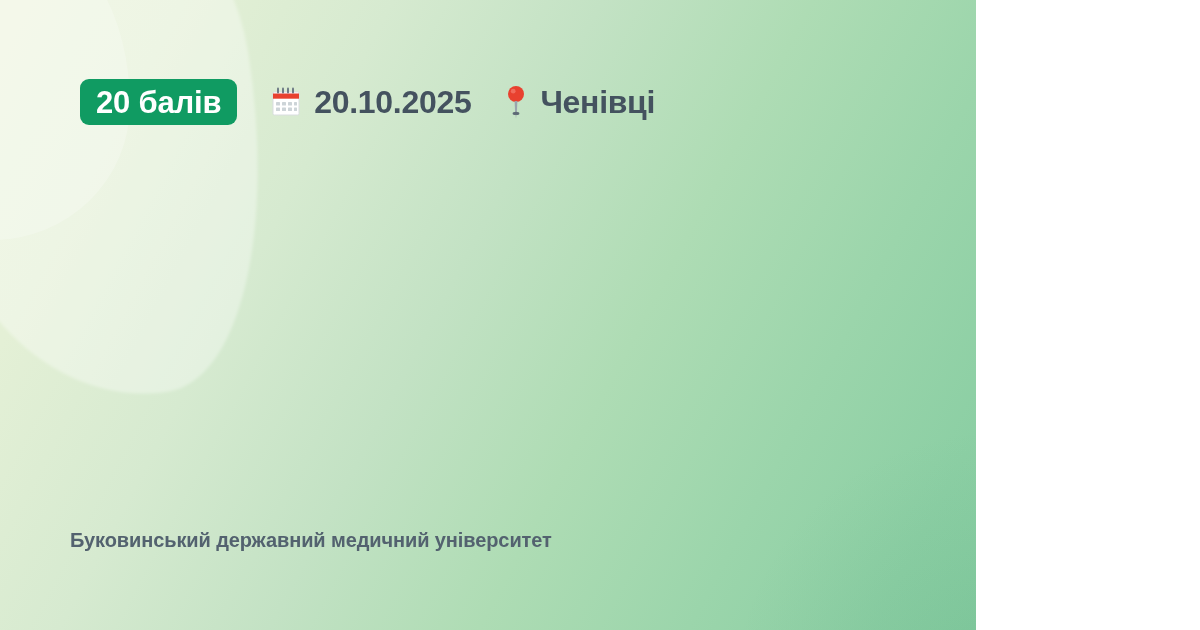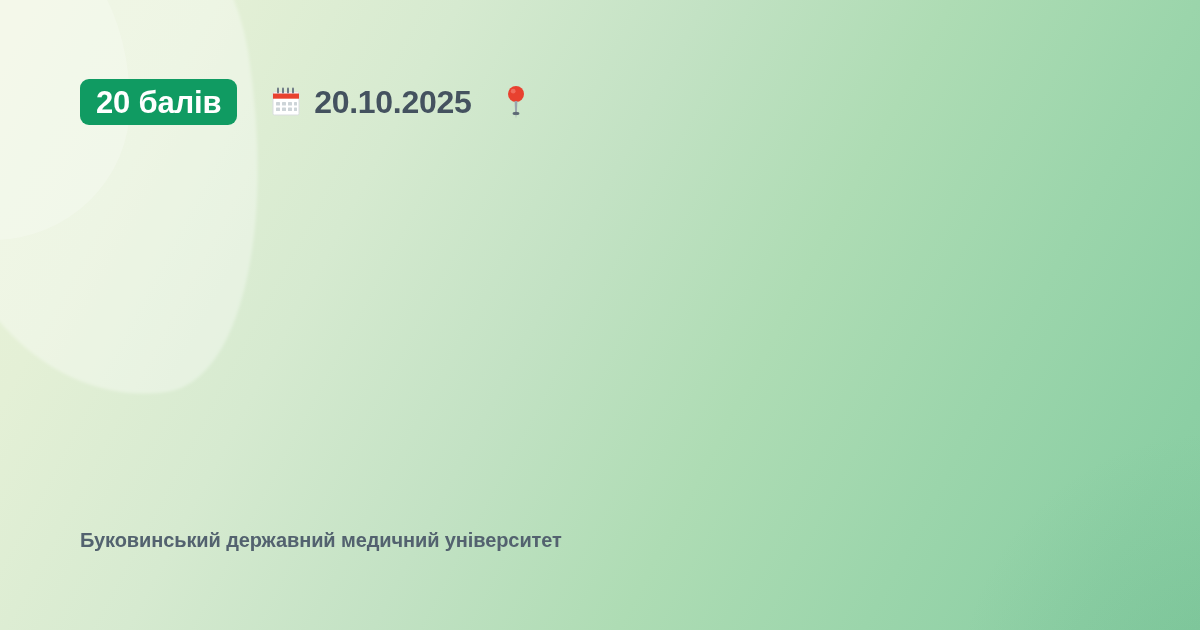--- a/index.html
+++ b/index.html
@@ -10,21 +10,21 @@
   body {
     width: 1200px;
     height: 630px;
     overflow: hidden;
     font-family: "Liberation Sans", "DejaVu Sans", sans-serif;
     background: #ffffff;
   }
 
   .card {
     position: relative;
-    width: 1200px;
+    width: 976px;
     height: 630px;
     overflow: hidden;
     background:
       linear-gradient(118deg,
         #eaf2d8 0%,
         #e4f0d6 14%,
         #d6ead0 30%,
         #c3e2c4 46%,
         #aedcb4 62%,
         #9bd5ab 78%,
@@ -126,21 +126,21 @@
     color: #2b3a4a;
     font-size: 52px;
     font-weight: 700;
     line-height: 1.14;
     letter-spacing: -0.6px;
   }
 
   
   .footer {
     position: absolute;
-    left: 80px;
+    left: 70px;
     bottom: 78px;
     z-index: 2;
     color: #53626f;
     font-size: 20px;
     font-weight: 700;
     letter-spacing: -0.1px;
   }
 </style>
 </head>
 <body>
@@ -186,20 +186,21 @@
       <span class="meta-item">
         <span class="meta-icon">
           <svg class="icon-pin" viewBox="0 0 22 34" xmlns="http://www.w3.org/2000/svg">
             <circle cx="11" cy="9" r="8" fill="#e8412f"></circle>
             <circle cx="8.2" cy="6.2" r="2.4" fill="#f4796b" opacity="0.75"></circle>
             <path d="M9.6 16 h2.8 l-0.5 11 h-1.8 z" fill="#9aa4ad"></path>
             <ellipse cx="11" cy="28.4" rx="3.4" ry="1.7" fill="#5d6a75"></ellipse>
             <path d="M10.6 29.8 h0.8 l-0.4 3.6 z" fill="#8d969e"></path>
           </svg>
         </span>
+        <span>Ченівці</span>
       </span>
 
     </div>
 
 
   </div>
 
   <div class="footer">Буковинський державний медичний університет</div>
 
 </div>

